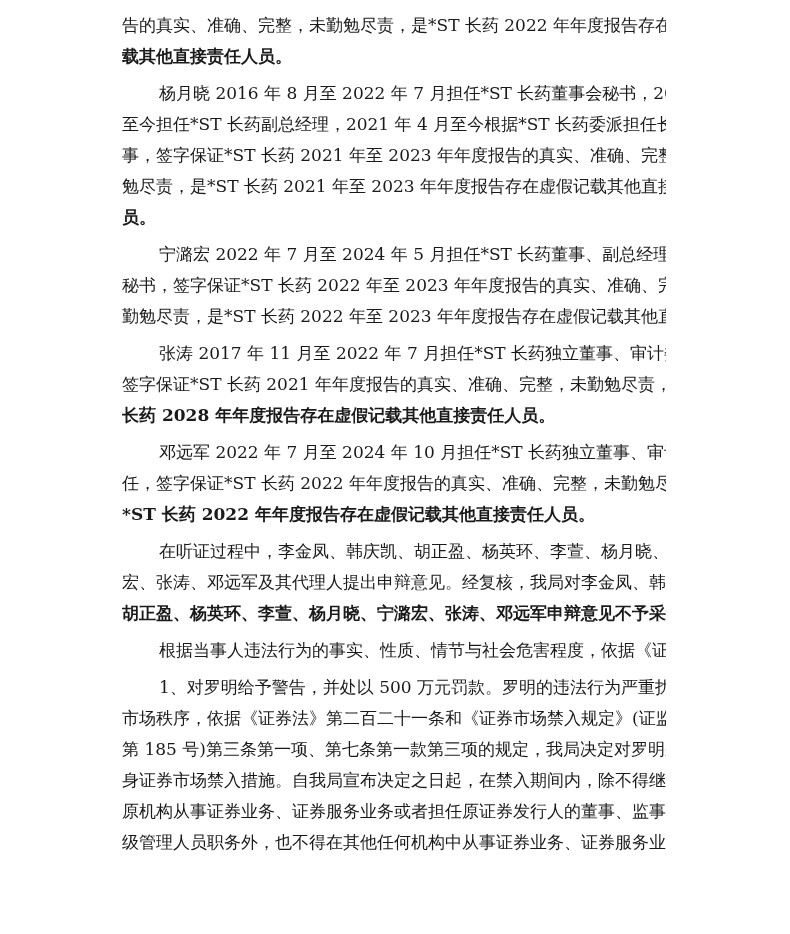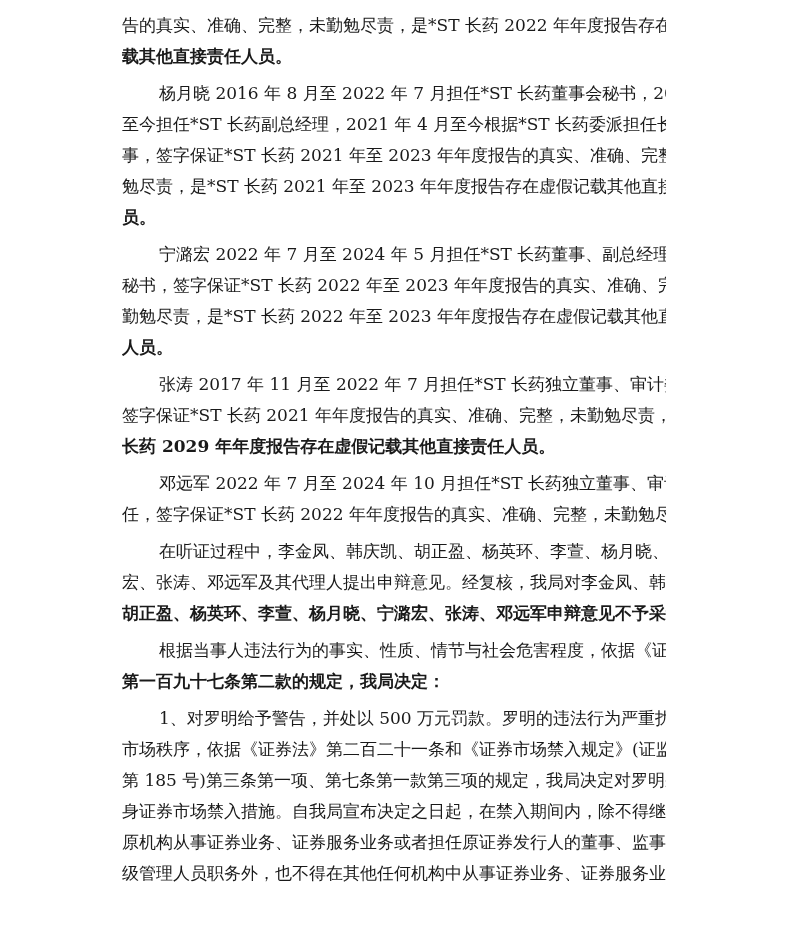--- a/index.html
+++ b/index.html
@@ -57,43 +57,42 @@
     <span class="line">至今担任*ST 长药副总经理，2021 年 4 月至今根据*ST 长药委派担任长江星董</span>
     <span class="line">事，签字保证*ST 长药 2021 年至 2023 年年度报告的真实、准确、完整，未勤</span>
     <span class="line">勉尽责，是*ST 长药 2021 年至 2023 年年度报告存在虚假记载其他直接责任人</span>
     <span class="line last">员。</span>
   </div>
 
   <div class="para">
     <span class="line indent">宁潞宏 2022 年 7 月至 2024 年 5 月担任*ST 长药董事、副总经理、董事会</span>
     <span class="line">秘书，签字保证*ST 长药 2022 年至 2023 年年度报告的真实、准确、完整，未</span>
     <span class="line">勤勉尽责，是*ST 长药 2022 年至 2023 年年度报告存在虚假记载其他直接责任</span>
-    <span class="line last">人员。</span>
   </div>
 
   <div class="para">
     <span class="line indent">张涛 2017 年 11 月至 2022 年 7 月担任*ST 长药独立董事、审计委员会主任，</span>
     <span class="line">签字保证*ST 长药 2021 年年度报告的真实、准确、完整，未勤勉尽责，是*ST</span>
-    <span class="line last">长药 2029 年年度报告存在虚假记载其他直接责任人员。</span>
+    <span class="line last">长药 2028 年年度报告存在虚假记载其他直接责任人员。</span>
   </div>
 
   <div class="para">
     <span class="line indent">邓远军 2022 年 7 月至 2024 年 10 月担任*ST 长药独立董事、审计委员会主</span>
     <span class="line">任，签字保证*ST 长药 2022 年年度报告的真实、准确、完整，未勤勉尽责，是</span>
+    <span class="line last">*ST 长药 2022 年年度报告存在虚假记载其他直接责任人员。</span>
   </div>
 
   <div class="para">
     <span class="line indent">在听证过程中，李金凤、韩庆凯、胡正盈、杨英环、李萱、杨月晓、宁潞</span>
     <span class="line">宏、张涛、邓远军及其代理人提出申辩意见。经复核，我局对李金凤、韩庆凯、</span>
     <span class="line last">胡正盈、杨英环、李萱、杨月晓、宁潞宏、张涛、邓远军申辩意见不予采纳。</span>
   </div>
 
   <div class="para">
     <span class="line indent">根据当事人违法行为的事实、性质、情节与社会危害程度，依据《证券法》</span>
-    <span class="line last">第一百九十七条第二款的规定，我局决定：</span>
   </div>
 
   <div class="para">
     <span class="line indent">1、对罗明给予警告，并处以 500 万元罚款。罗明的违法行为严重扰乱证券</span>
     <span class="line">市场秩序，依据《证券法》第二百二十一条和《证券市场禁入规定》(证监会令</span>
     <span class="line">第 185 号)第三条第一项、第七条第一款第三项的规定，我局决定对罗明采取终</span>
     <span class="line">身证券市场禁入措施。自我局宣布决定之日起，在禁入期间内，除不得继续在</span>
     <span class="line">原机构从事证券业务、证券服务业务或者担任原证券发行人的董事、监事、高</span>
     <span class="line">级管理人员职务外，也不得在其他任何机构中从事证券业务、证券服务业务或</span>
   </div>

